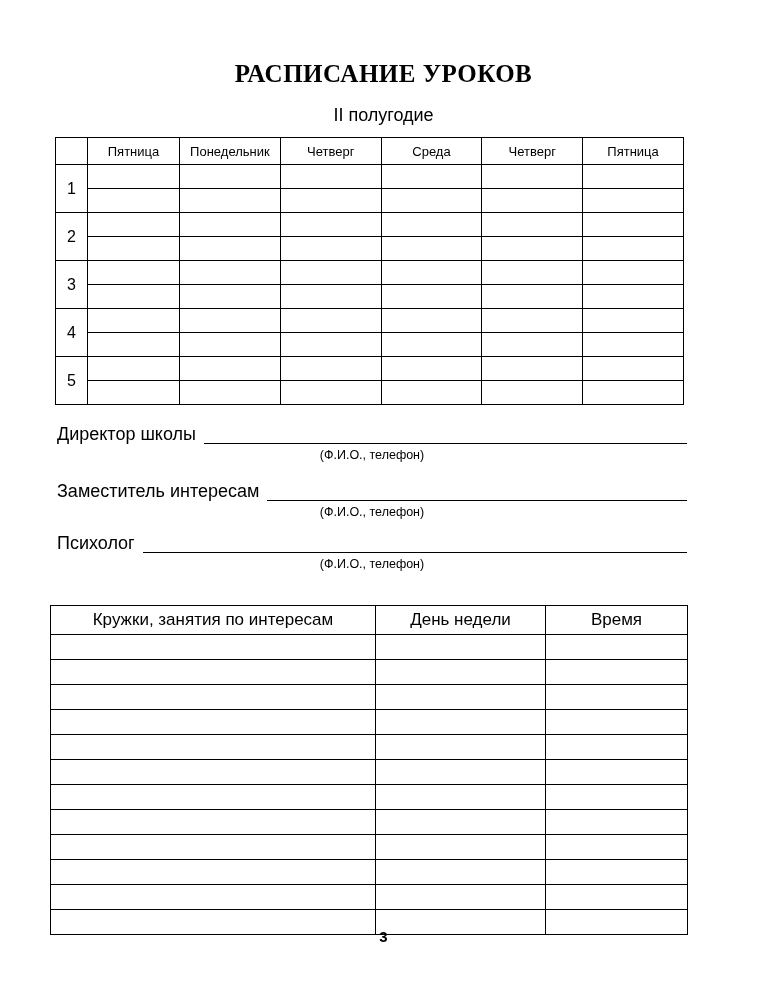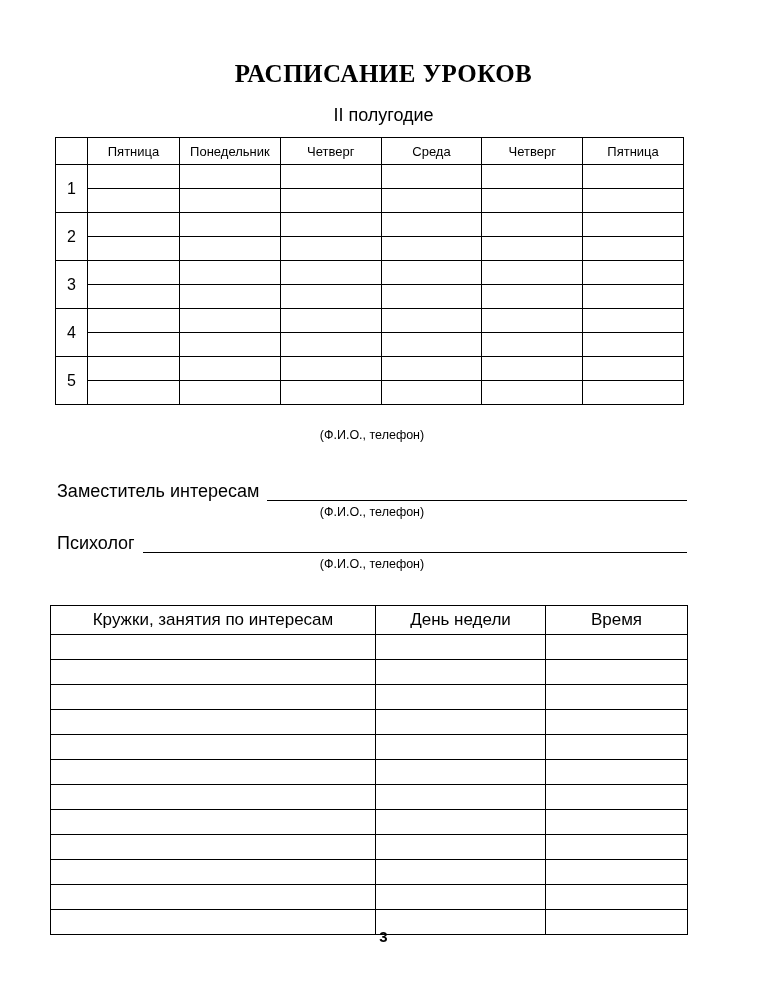--- a/index.html
+++ b/index.html
@@ -276,20 +276,24 @@
           <td class="cell"></td>
           <td class="cell"></td>
           <td class="cell"></td>
           <td class="cell"></td>
         </tr>
       </tbody>
     </table>
   </div>
 
   <div class="sig-block" style="top:424px;">
+    <div class="sig-row">
+      <div class="sig-label">Директор школы</div>
+      <div class="sig-line"></div>
+    </div>
     <div class="sig-hint">(Ф.И.О., телефон)</div>
   </div>
 
   <div class="sig-block" style="top:481px;">
     <div class="sig-row">
       <div class="sig-label">Заместитель интересам</div>
       <div class="sig-line"></div>
     </div>
     <div class="sig-hint">(Ф.И.О., телефон)</div>
   </div>

